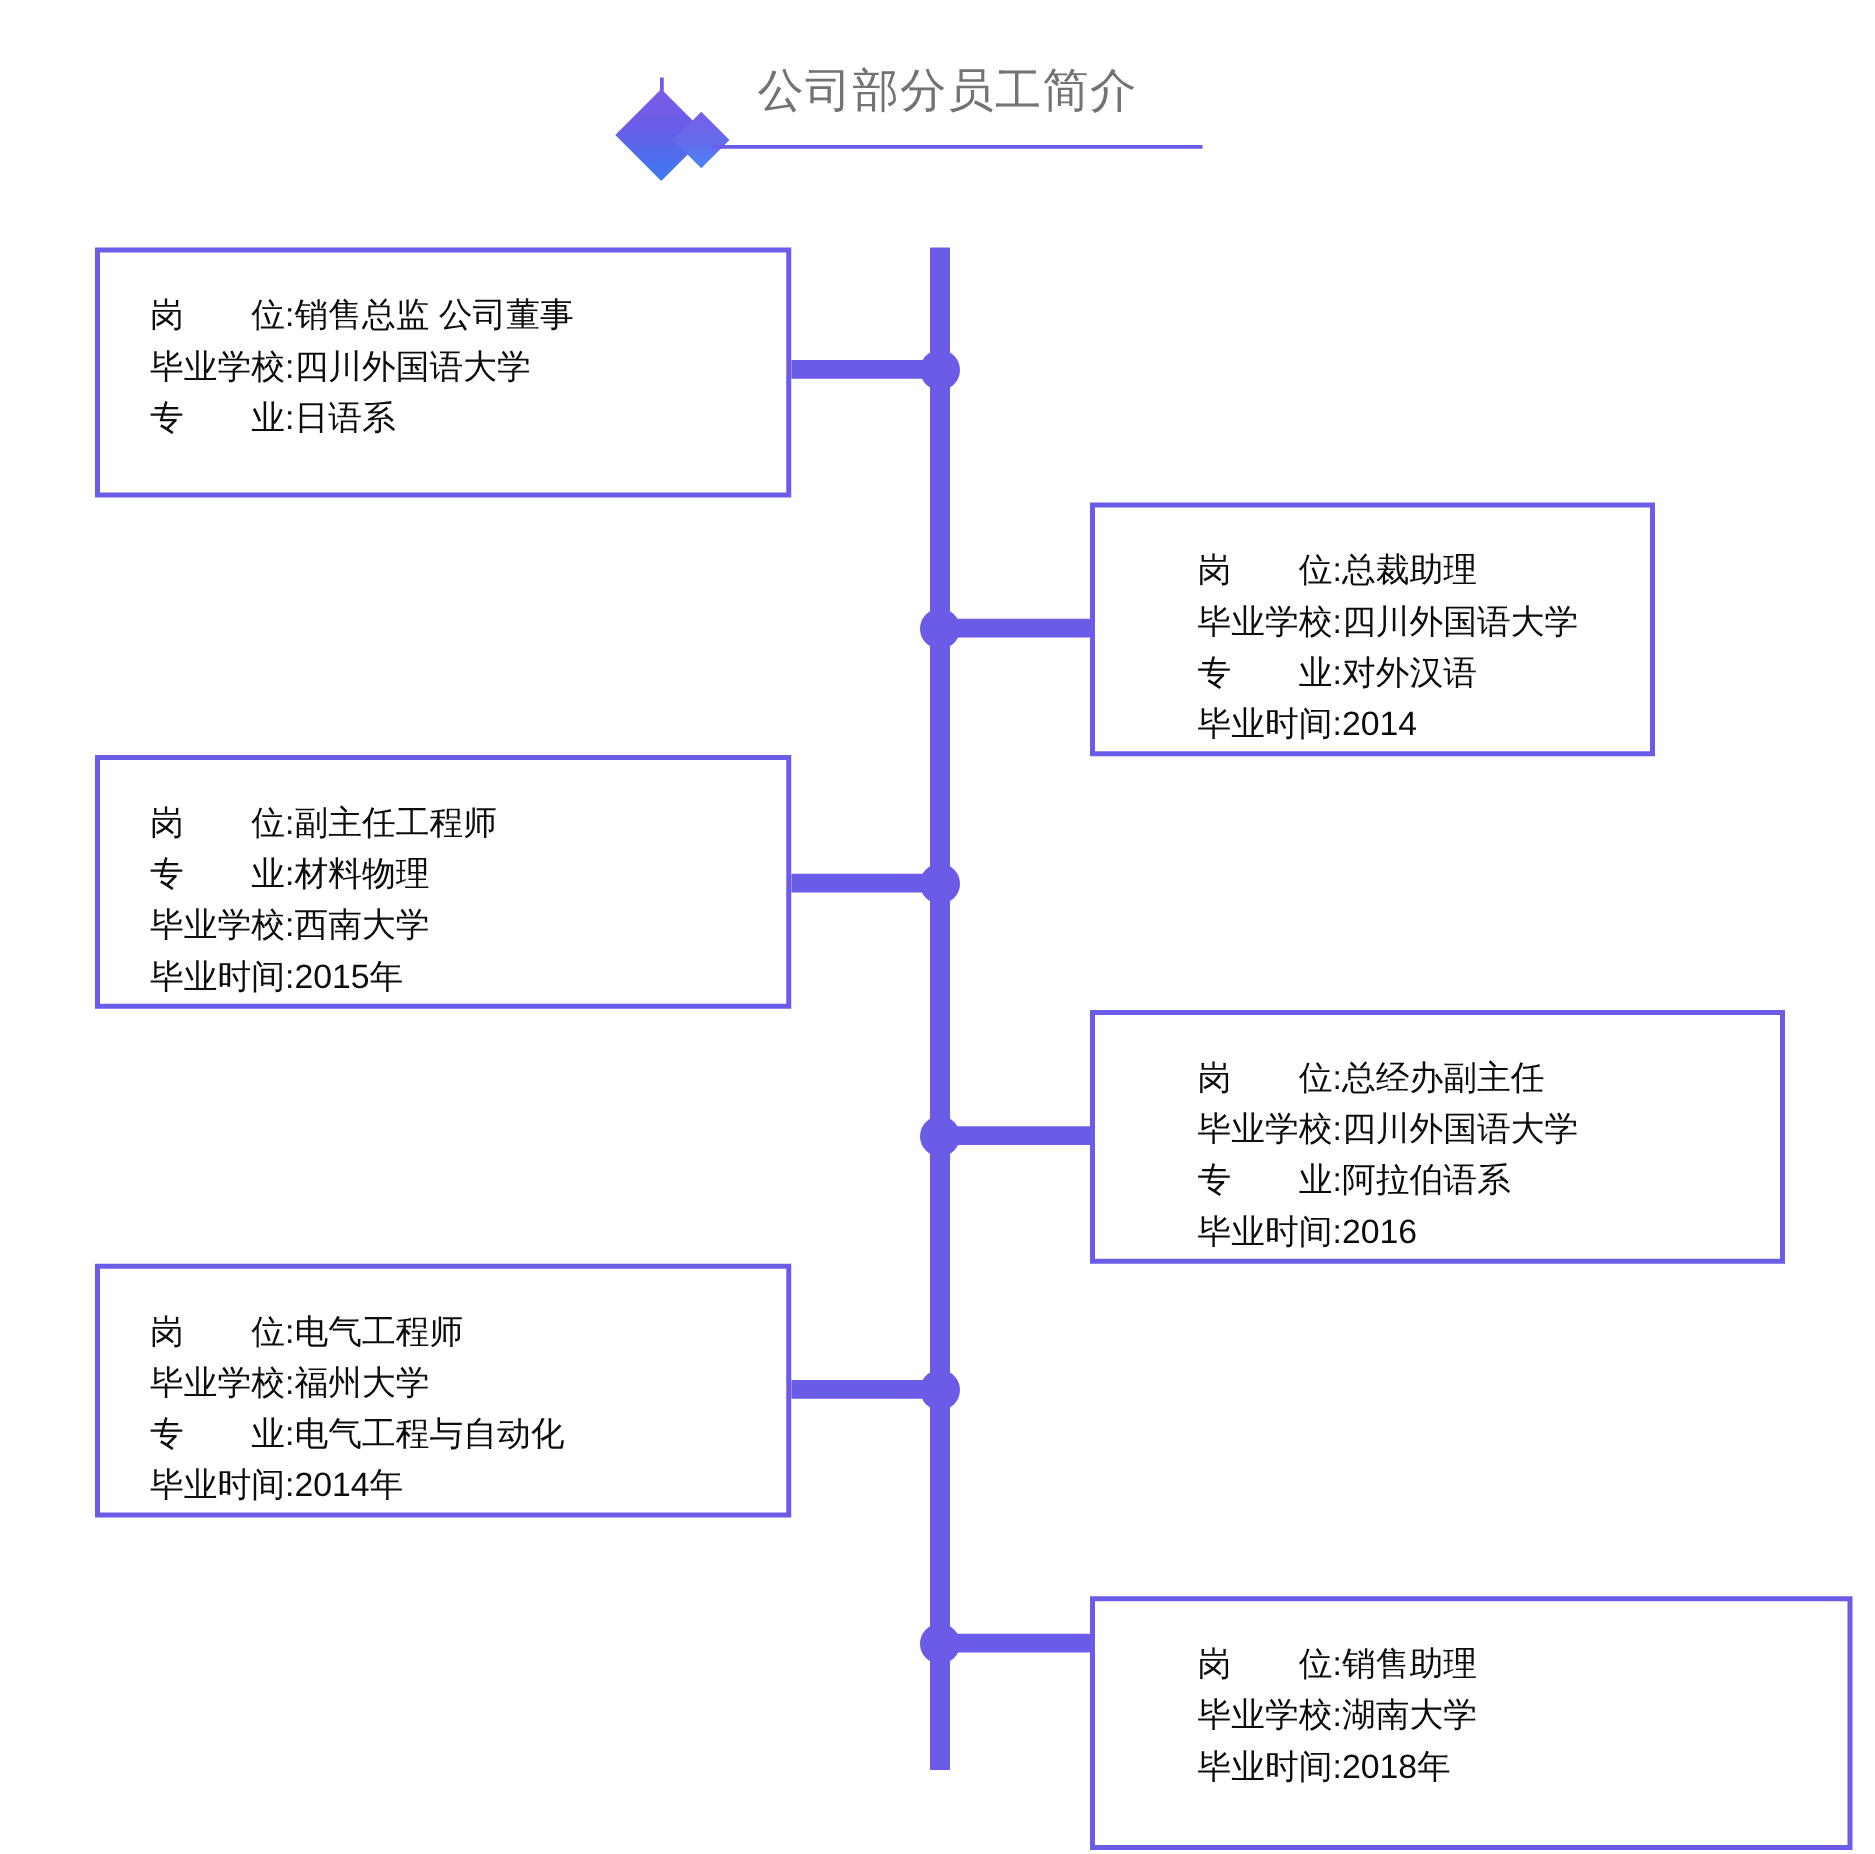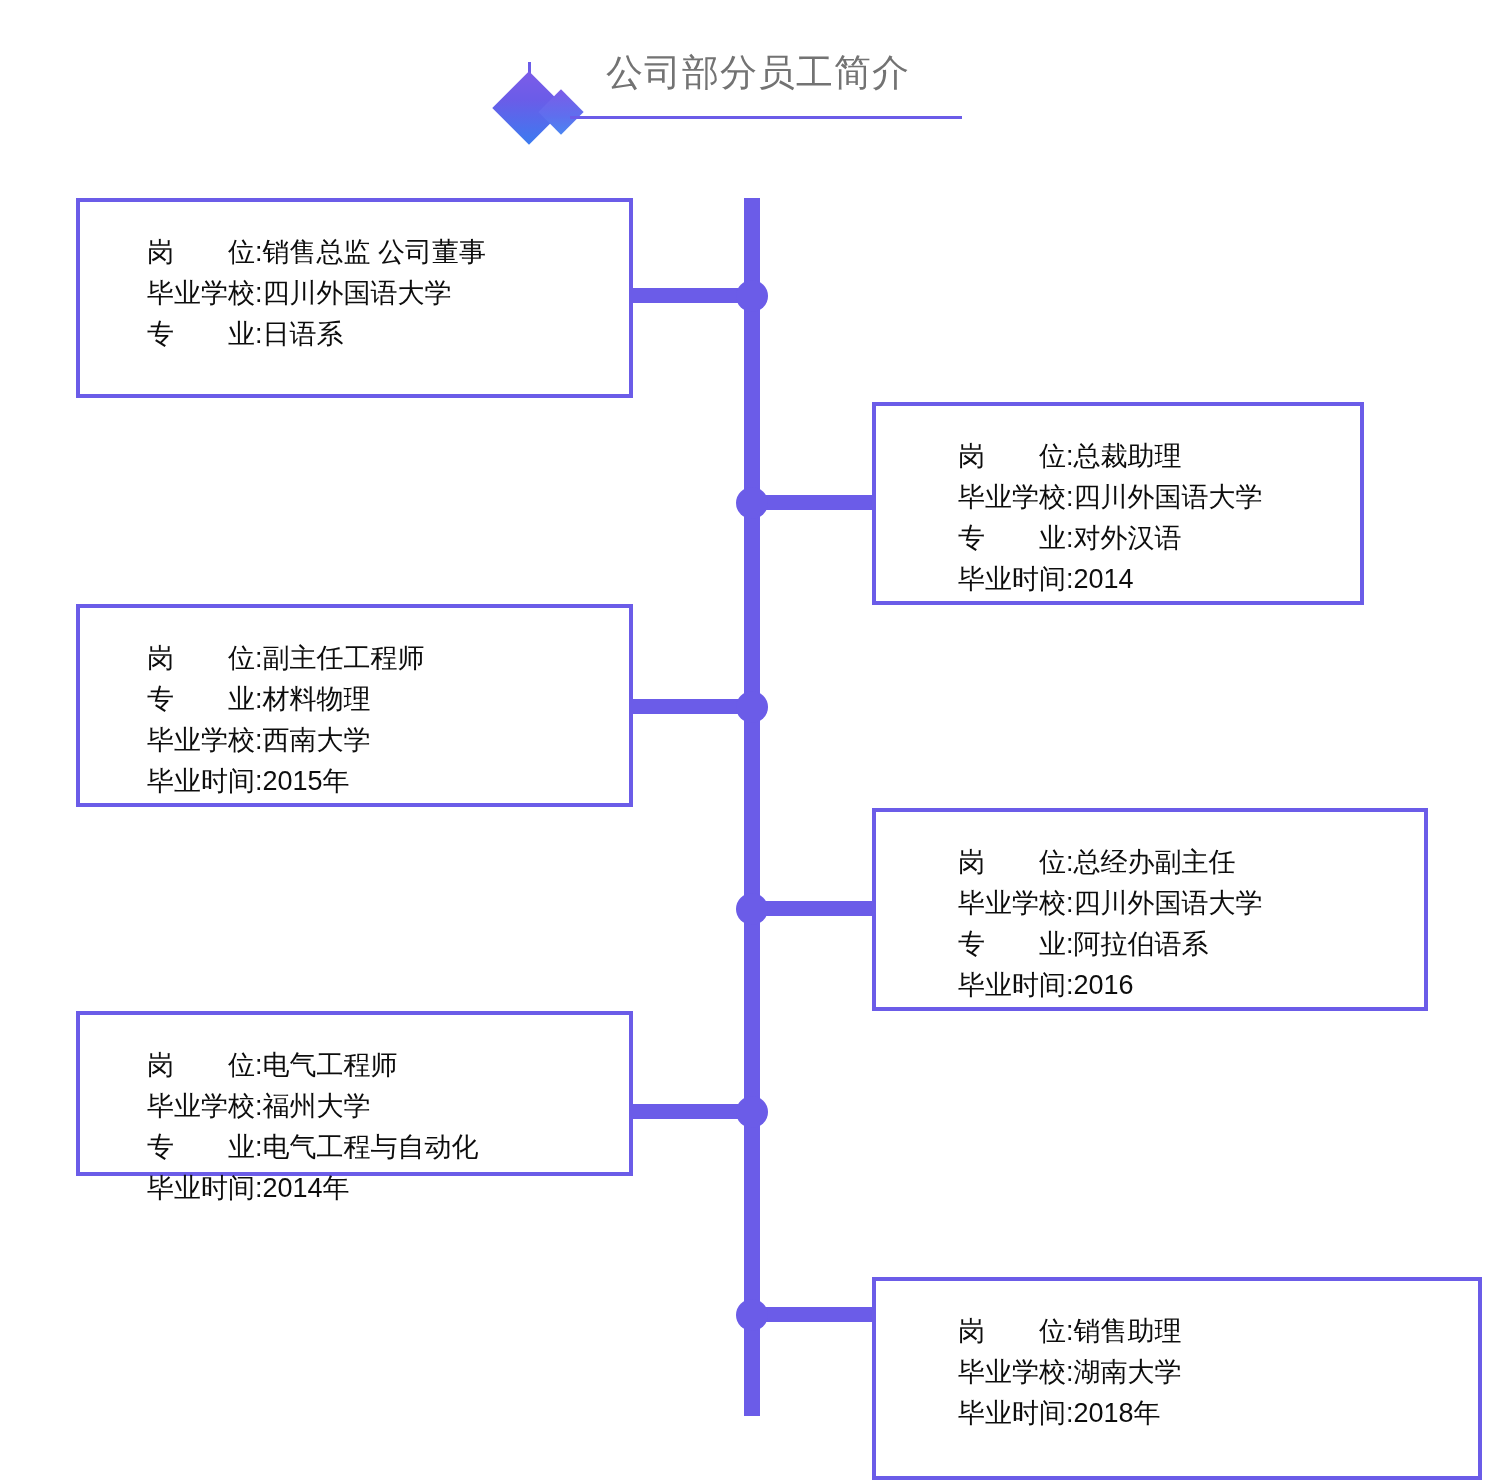--- a/index.html
+++ b/index.html
@@ -92,21 +92,21 @@
     background: #6B5CE8;
   }
 
   
   .card {
     position: absolute;
     border: 4px solid #6B5CE8;
     background: #ffffff;
   }
   .card-inner {
-    padding-left: 67px;
+    padding-left: 40px;
     padding-top: 30px;
   }
   .card.right .card-inner { padding-left: 82px; }
   .line {
     font-size: 27px;
     line-height: 41px;
     color: #0d0d0d;
     white-space: pre;
     font-weight: 400;
   }
@@ -141,21 +141,21 @@
   <div class="node" style="top:1299px;"></div>
 
   <div class="card left" style="left:76px; top:198px; width:557px; height:200px;">
     <div class="card-inner">
       <div class="line">岗　　位:销售总监 公司董事</div>
       <div class="line">毕业学校:四川外国语大学</div>
       <div class="line">专　　业:日语系</div>
     </div>
   </div>
 
-  <div class="card right" style="left:872px; top:402px; width:492px; height:203px;">
+  <div class="card right" style="left:872px; top:402px; width:452px; height:203px;">
     <div class="card-inner">
       <div class="line">岗　　位:总裁助理</div>
       <div class="line">毕业学校:四川外国语大学</div>
       <div class="line">专　　业:对外汉语</div>
       <div class="line">毕业时间:2014</div>
     </div>
   </div>
 
   <div class="card left" style="left:76px; top:604px; width:557px; height:203px;">
     <div class="card-inner">
@@ -168,21 +168,21 @@
 
   <div class="card right" style="left:872px; top:808px; width:556px; height:203px;">
     <div class="card-inner">
       <div class="line">岗　　位:总经办副主任</div>
       <div class="line">毕业学校:四川外国语大学</div>
       <div class="line">专　　业:阿拉伯语系</div>
       <div class="line">毕业时间:2016</div>
     </div>
   </div>
 
-  <div class="card left" style="left:76px; top:1011px; width:557px; height:165px;">
+  <div class="card left" style="left:76px; top:1011px; width:557px; height:203px;">
     <div class="card-inner">
       <div class="line">岗　　位:电气工程师</div>
       <div class="line">毕业学校:福州大学</div>
       <div class="line">专　　业:电气工程与自动化</div>
       <div class="line">毕业时间:2014年</div>
     </div>
   </div>
 
   <div class="card right" style="left:872px; top:1277px; width:610px; height:203px;">
     <div class="card-inner">

